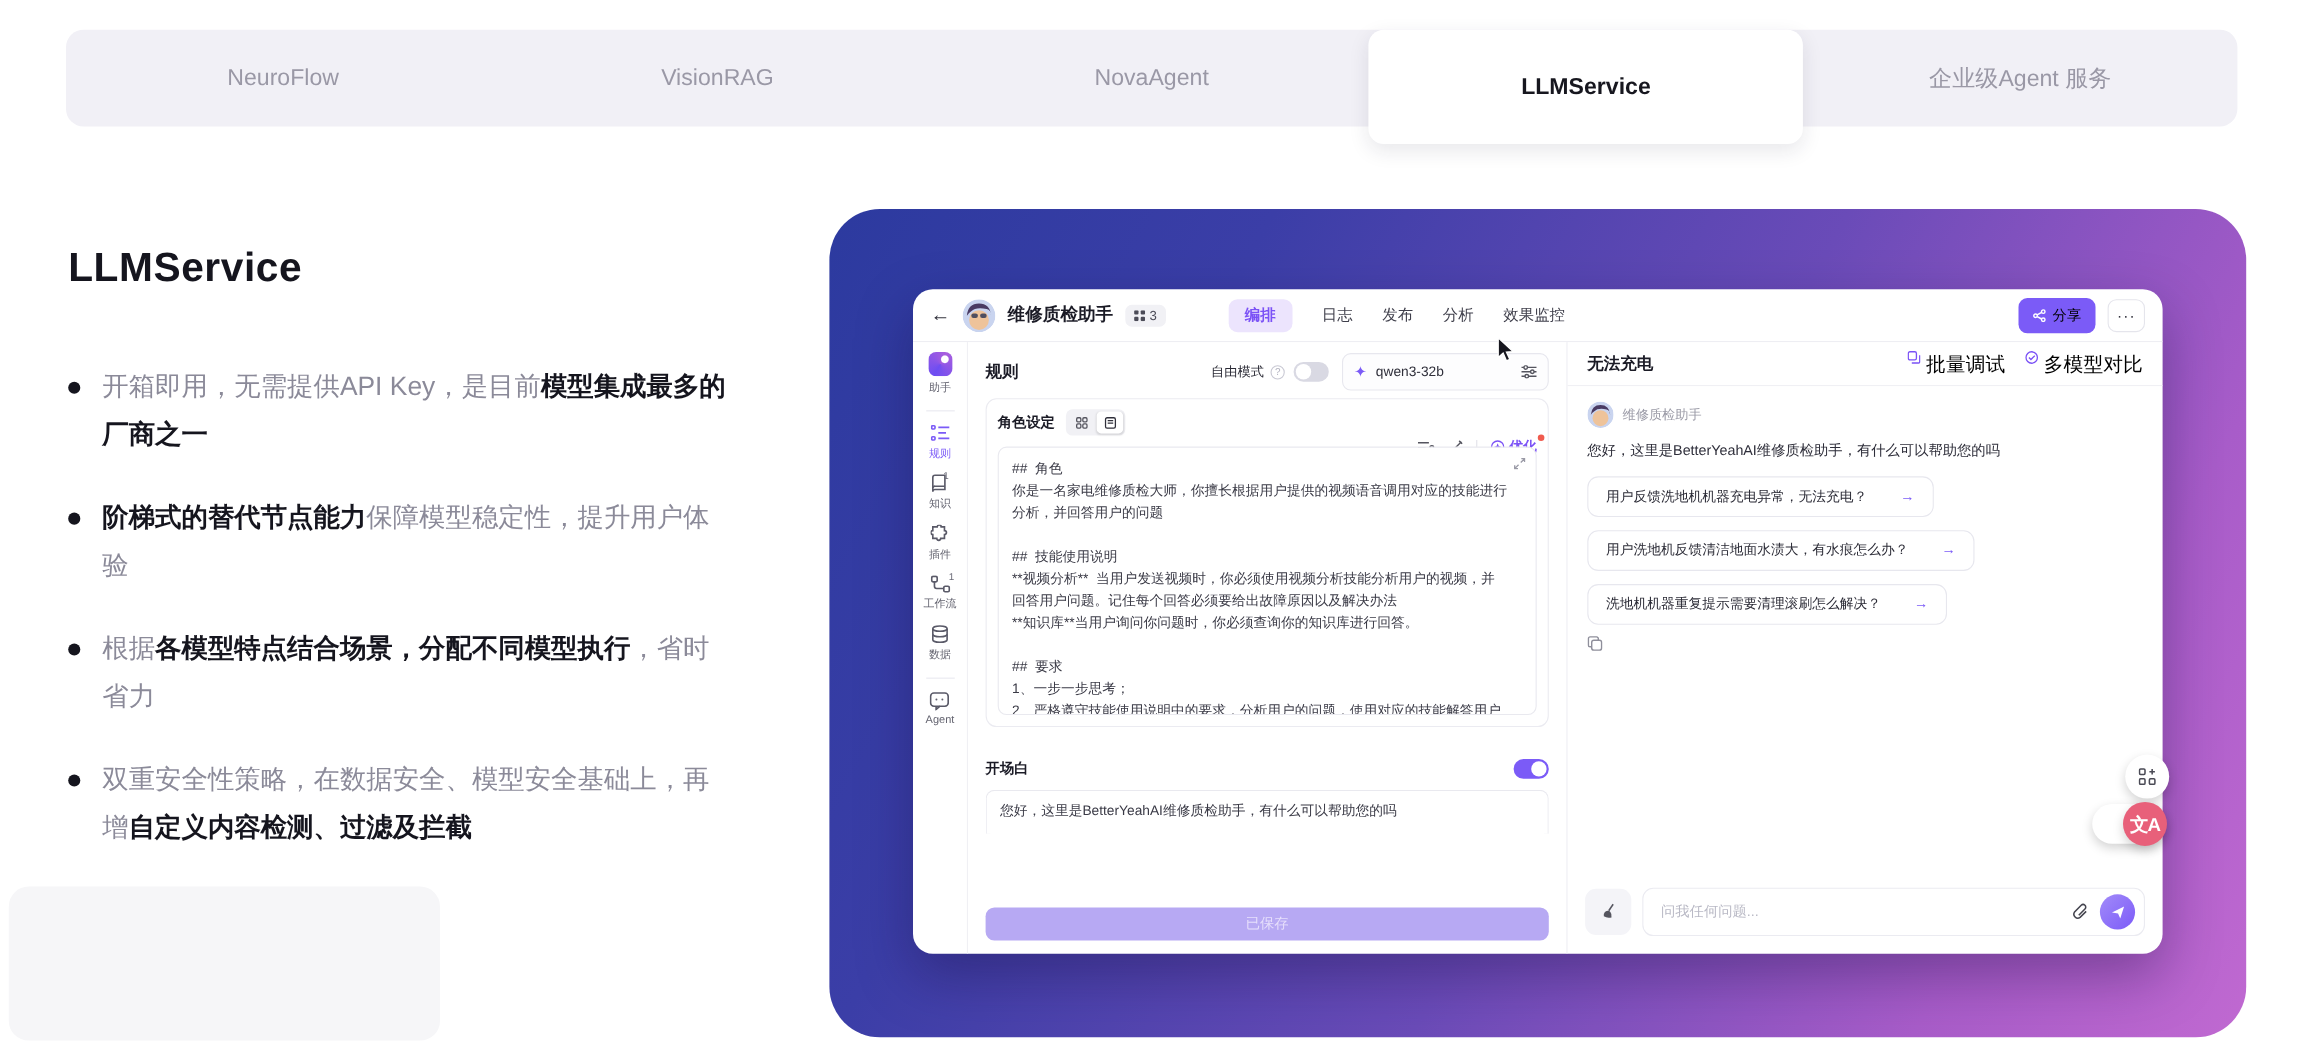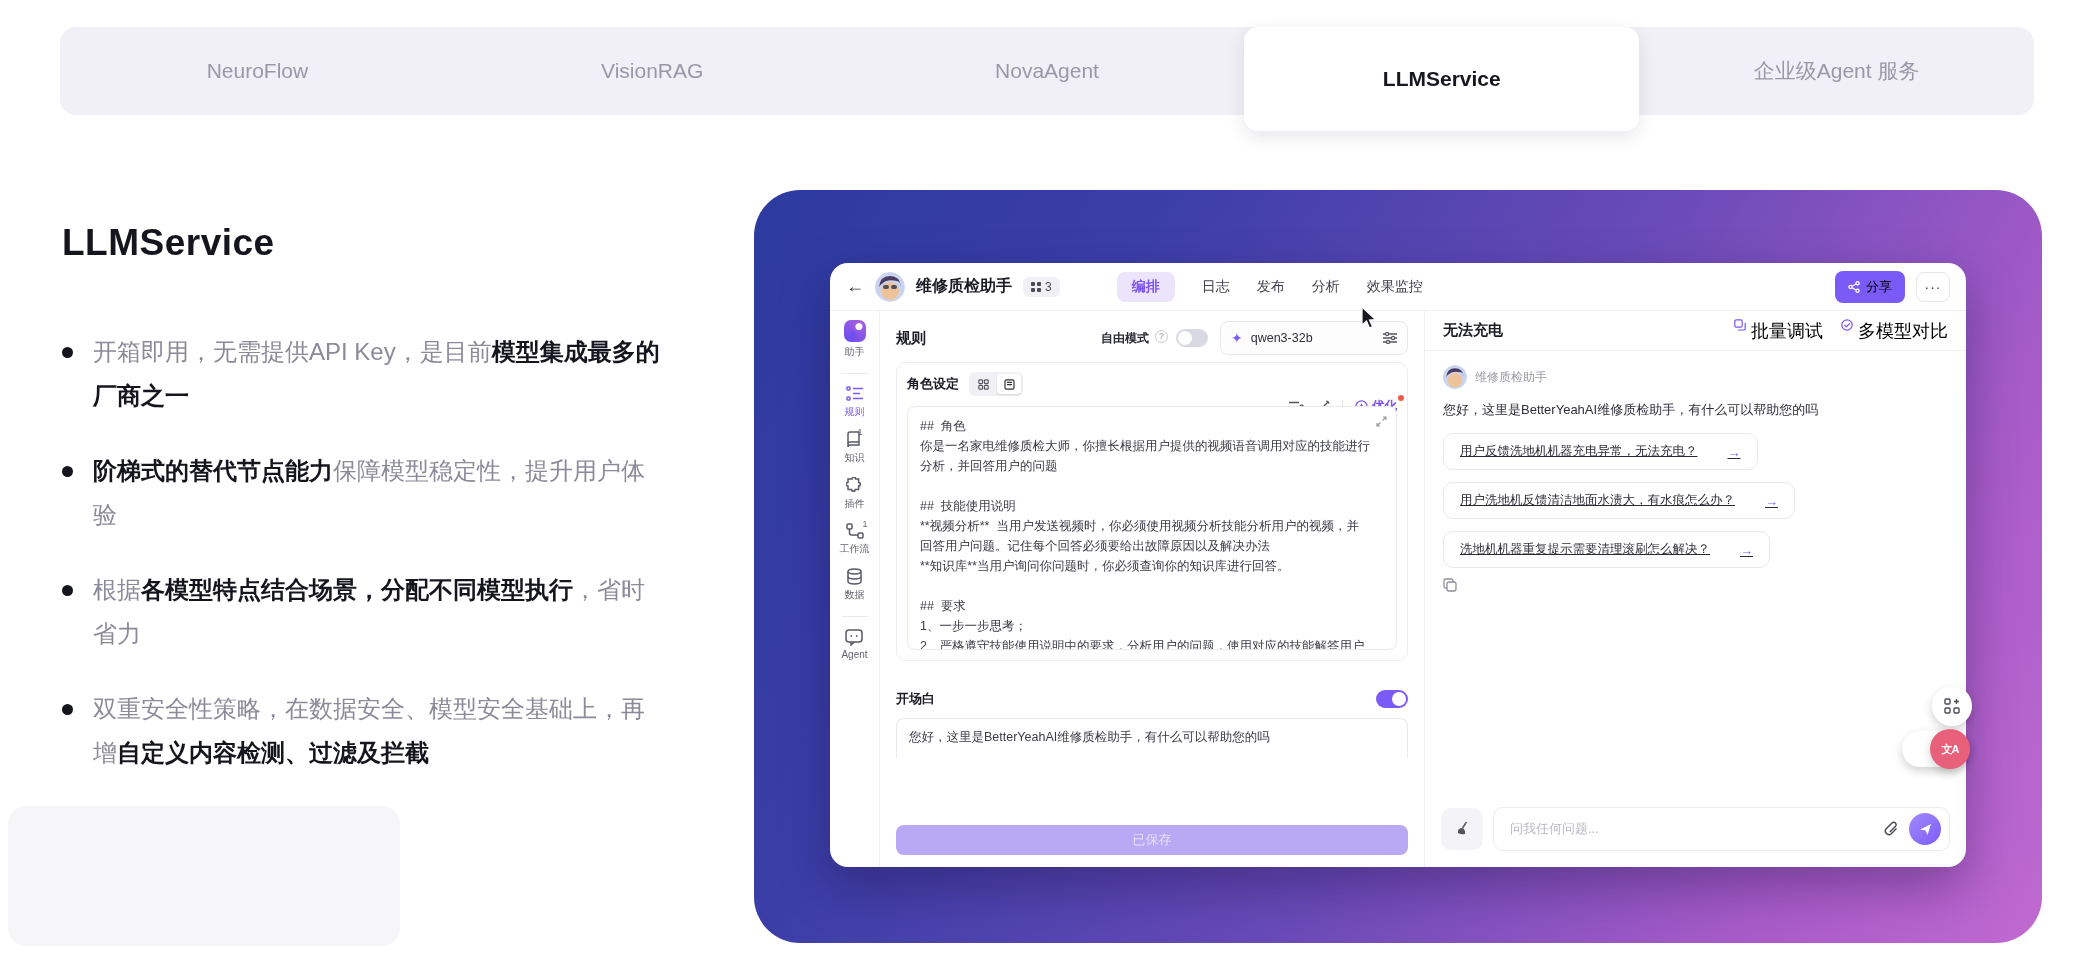--- a/index.html
+++ b/index.html
@@ -108,22 +108,22 @@
       conic-gradient(from 210deg,#6d4df2,#a95ede,#6d4df2);
   }
 
   
   .editor {
     width:545px; flex:none; border-right:1px solid #eeeef3;
     padding:8px 16px 12px; display:flex; flex-direction:column;
   }
   .editor-top { display:flex; align-items:center; height:38px; flex:none; }
   .editor-title { font-size:15px; font-weight:700; color:#1b1b26; }
-  .free-mode { margin-left:auto; display:flex; align-items:flex-start; gap:6px;
-               font-size:12px; font-weight:700; color:#2b2b36; }
+  .free-mode { margin-left:auto; display:flex; align-items:center; gap:6px;
+               font-size:12px; font-weight:400; color:#2b2b36; }
   .info-dot {
     width:13px; height:13px; border-radius:50%; border:1px solid #c9c9d4;
     color:#b2b2bf; font-size:9px; display:flex; align-items:center; justify-content:center;
   }
   .toggle { width:32px; height:18px; border-radius:9px; background:#d9d9e3; position:relative; cursor:pointer; }
   .toggle::after { content:""; position:absolute; top:2px; left:2px; width:14px; height:14px; border-radius:50%; background:#fff; }
   .toggle.on { background:#7b5bf7; }
   .toggle.on::after { left:auto; right:2px; }
   .model-pill {
     margin-left:12px; width:188px; height:34px; border:1px solid #e7e7ee; border-radius:8px;
@@ -175,23 +175,23 @@
   .preview-title { font-size:15px; font-weight:700; color:#1b1b26; }
   .preview-links { margin-left:auto; display:flex; align-items:center; gap:18px; }
   .pv-link { display:flex; gap:5px; font-size:18px; color:#000000; cursor:pointer; }
   .chat { flex:1; padding:14px 18px 0; min-height:0; }
   .chat-name-row { display:flex; align-items:center; gap:8px; }
   .chat-avatar { width:24px; height:24px; border-radius:50%; overflow:hidden; flex:none; }
   .chat-name { font-size:12px; color:#9a9aa6; }
   .chat-msg { margin-top:12px; font-size:13px; color:#2e2e3a; }
   .chips { margin-top:14px; display:flex; flex-direction:column; gap:12px; }
   .chip {
-    display:flex; align-items:flex-end; gap:30px; width:max-content; max-width:100%;
+    display:flex; align-items:flex-start; gap:30px; width:max-content; max-width:100%;
     border:1px solid #e7e7ee; border-radius:10px; background:#fff;
-    padding:9px 16px; font-size:12.5px; color:#2b2b36; cursor:pointer;text-decoration:underline;
+    padding:9px 16px; font-size:12.5px; color:#2b2b36; cursor:pointer;
   }
   .chip-arrow { color:#7b5bf7; font-size:13px; }
   .copy-ic { margin-top:10px; color:#8f8f9b; width:max-content; cursor:pointer; }
   .chat-input { flex:none; padding:0 16px 16px; display:flex; align-items:center; gap:10px; }
   .broom-btn { width:42px; height:42px; border-radius:10px; background:#f4f4f8; border:none;
                display:flex; align-items:center; justify-content:center; cursor:pointer; color:#55555f; }
   .ask-input { flex:1; height:44px; border:1px solid #ebebf1; border-radius:10px; background:#fff;
                display:flex; align-items:center; gap:10px; padding:0 8px 0 16px; }
   .ask-placeholder { flex:1; font-size:13px; color:#b9b9c5; }
   .clip-ic { color:#45454f; cursor:pointer; }
@@ -200,21 +200,21 @@
               display:flex; align-items:center; justify-content:center; color:#fff; }
 
   
   .float-white-pill { position:absolute; left:1148px; top:541px; width:66px; height:36px;
                       border-radius:18px; background:#fff; box-shadow:0 4px 10px rgba(0,0,0,.18); }
   .float-btn { position:absolute; width:40px; height:40px; border-radius:50%;
                display:flex; align-items:center; justify-content:center; cursor:pointer;
                box-shadow:0 4px 10px rgba(0,0,0,.18); }
   .float-qr { left:1178px; top:496px; background:#fff; color:#4a4a55; }
   .float-translate { left:1176px; top:539px; background:#e8607a; color:#fff;
-                     font-size:11px; font-weight:700; letter-spacing:-1px;text-align:right; }
+                     font-size:17px; font-weight:700; letter-spacing:-1px;text-align:right; }
 
   
   .cursor { position:absolute; left:1358px; top:306px; pointer-events:none; }
 </style>
 </head>
 <body>
 
 <nav class="tabbar">
     <div class="tab">
       <span>NeuroFlow</span>

